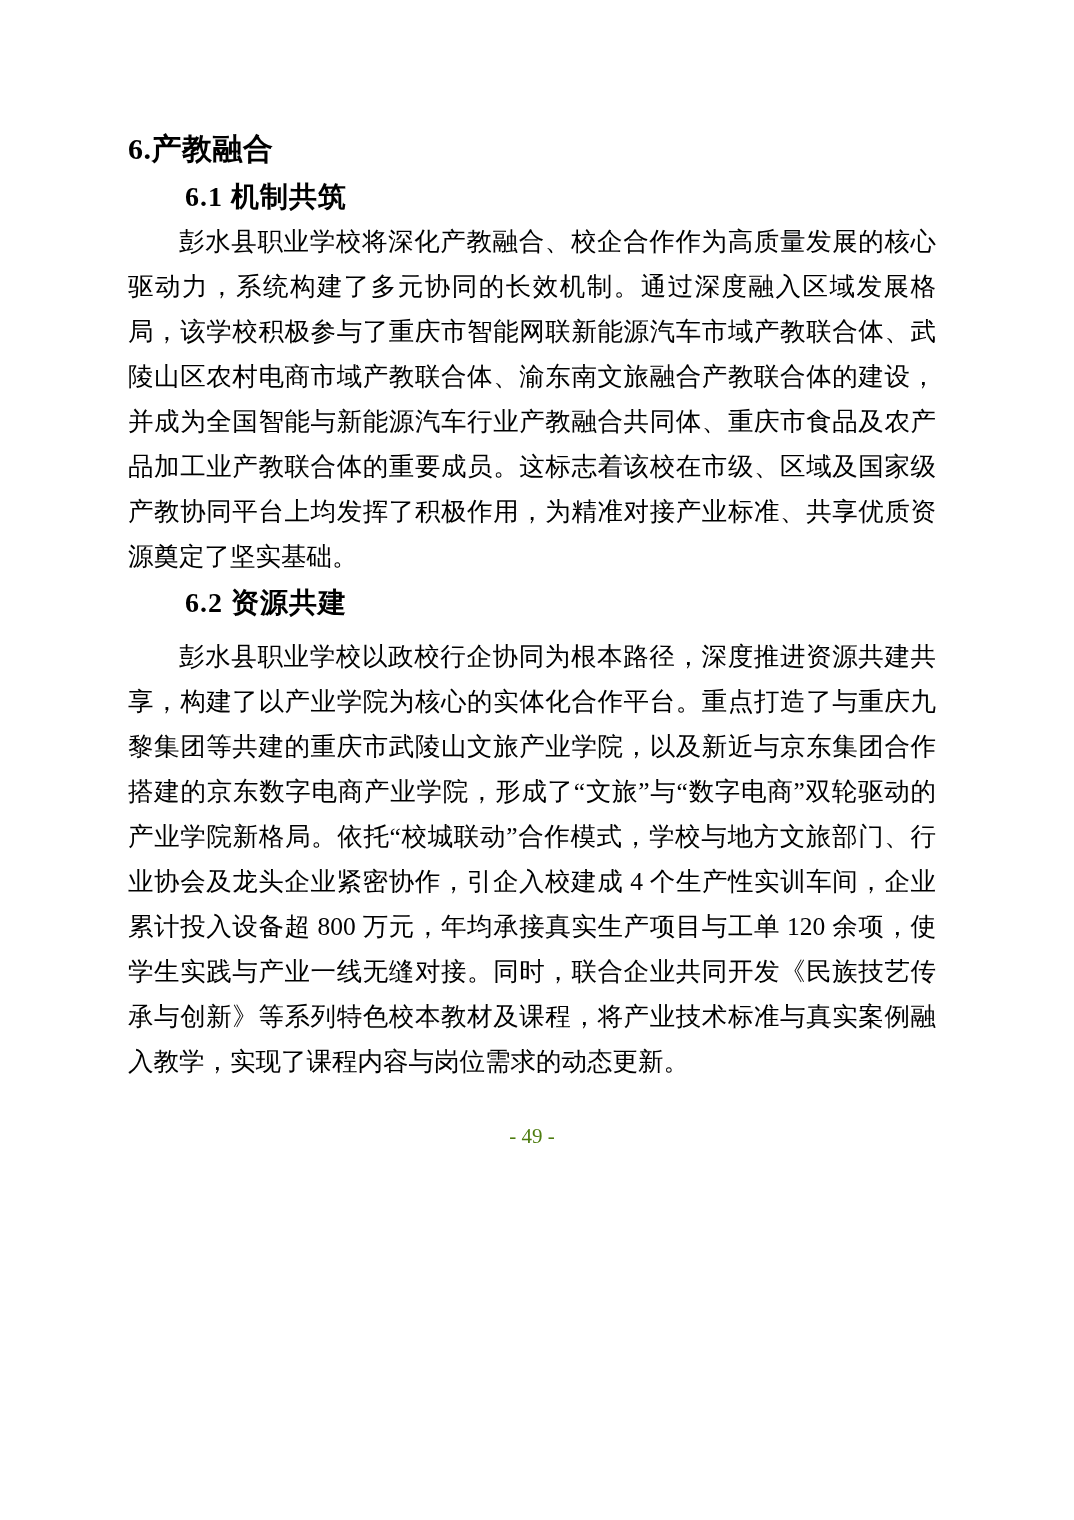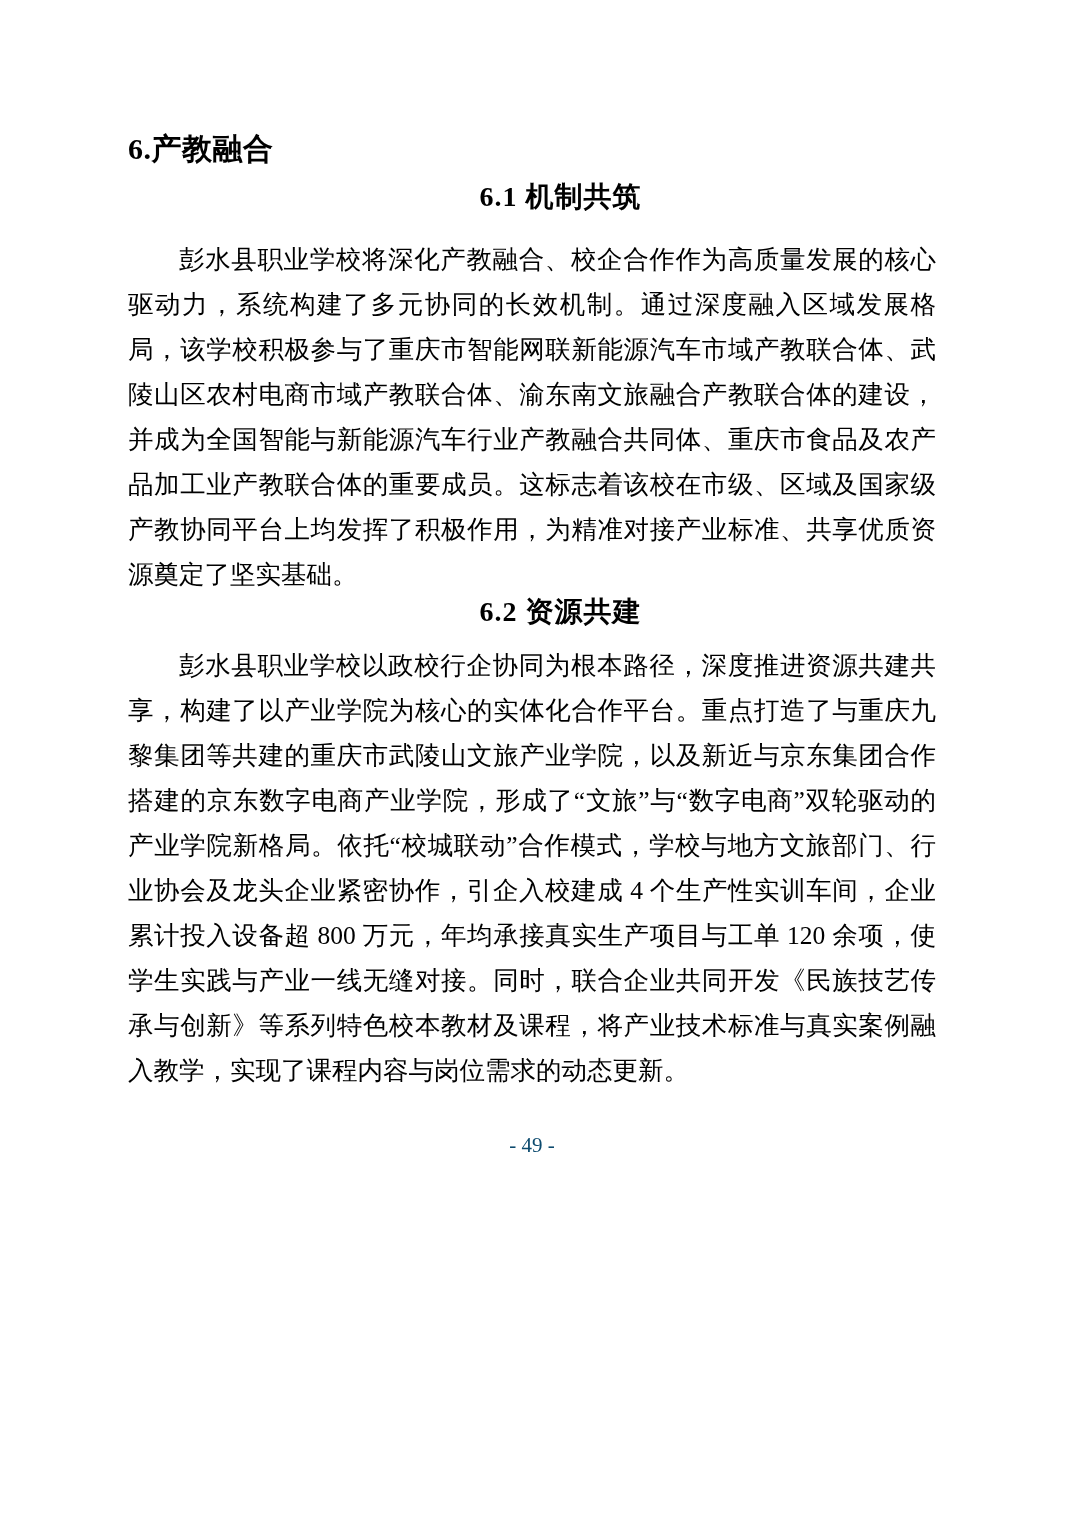--- a/index.html
+++ b/index.html
@@ -35,43 +35,42 @@
     font-weight: bold;
   }
   h2.section {
     margin: 0;
     padding: 0 0 0 57px;
     font-size: 28px;
     line-height: 30px;
     font-weight: bold;
     font-family: "Liberation Serif", "DejaVu Serif", serif;
     letter-spacing: 1px;
-    text-align: center;
   }
   h2.section.first  { margin-top: 16px; }
-  h2.section.second { }
+  h2.section.second { margin-top: 9px; }
   p.body {
     margin: 0;
     padding: 0;
     font-size: 25.5px;
     line-height: 45px;
     text-align: justify;
     text-justify: inter-ideograph;
     text-indent: 2em;
     font-weight: normal;
     color: #000000;
   }
-  p.body.after-heading { margin-top: 25px; }
+  p.body.after-heading { margin-top: 7px; }
   p.body.after-heading-2 { margin-top: 16px; }
   .footer {
     margin-top: 40px;
     text-align: center;
     font-size: 21px;
     line-height: 24px;
-    color: #0c4a6e;
+    color: #4d7c0f;
     font-family: "Liberation Serif", "DejaVu Serif", serif;
   }
 </style>
 </head>
 <body>
 
 <div class="page">
 
   <h1 class="chapter"><span class="num">6.</span><span class="ttl">产教融合</span></h1>
 

